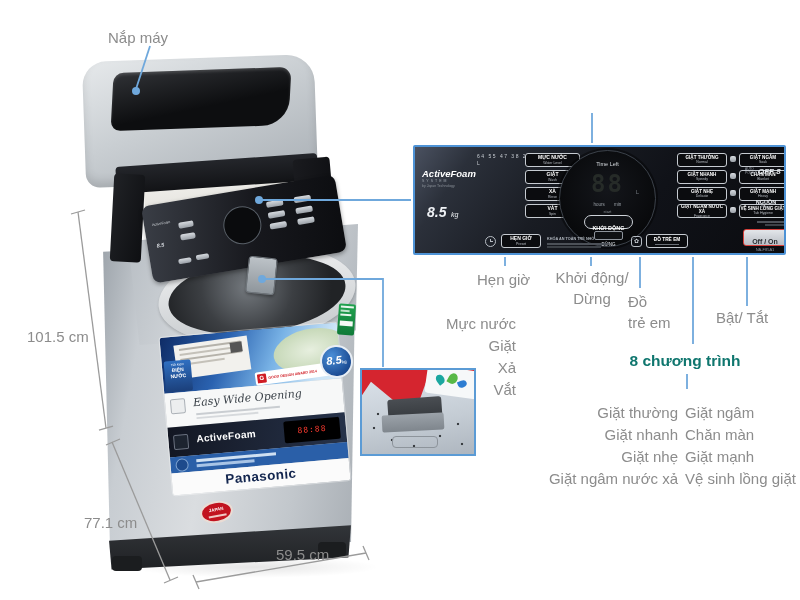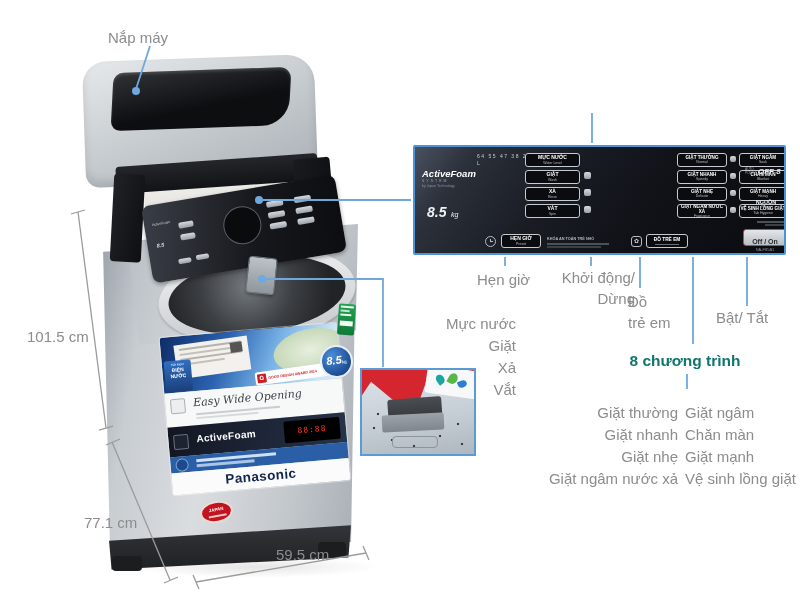--- a/index.html
+++ b/index.html
@@ -190,20 +190,37 @@
       <div class="en">Rinse</div>
     </div>
     <div class="pbtn" style="left:110px;top:57px;width:55px;height:14px;">
       <div class="vi">VẮT</div>
       <div class="en">Spin</div>
     </div>
     <div class="chip" style="left:169px;top:25px;width:7px;height:7px;"></div>
     <div class="chip" style="left:169px;top:42px;width:7px;height:7px;"></div>
     <div class="chip" style="left:169px;top:59px;width:7px;height:7px;"></div>
 
+    <div class="abs" style="left:144px;top:3px;width:97px;height:97px;border-radius:50%;border:1px solid #3a4048;box-sizing:border-box;
+                background:radial-gradient(circle at 50% 40%,#14161b,#08090b 72%);box-shadow:0 0 0 2px rgba(0,0,0,.4);">
+      <div style="position:absolute;top:10px;width:100%;text-align:center;color:#d5d9de;font-size:5.5px;">Time Left</div>
+      <div style="position:absolute;top:19px;width:100%;text-align:center;color:#262b28;
+                  font-family:'DejaVu Sans Mono',monospace;font-weight:bold;font-size:24px;letter-spacing:2px;">88</div>
+      <div style="position:absolute;right:16px;top:38px;color:#6d737a;font-size:6px;">L</div>
+      <div style="position:absolute;top:51px;width:100%;text-align:center;color:#9aa0a7;font-size:4.5px;word-spacing:8px;">hours  min</div>
+      <div style="position:absolute;top:58px;width:100%;text-align:center;color:#8a9097;font-size:4px;">start</div>
+      <div style="position:absolute;left:24px;top:64px;width:49px;height:14px;border-radius:8px;border:1.5px solid #cdd2d8;
+                  background:#101216;box-sizing:border-box;text-align:center;">
+        <span style="color:#fff;font-weight:bold;font-size:5.5px;line-height:11px;">KHỞI ĐỘNG</span>
+      </div>
+      <div style="position:absolute;left:34px;top:80px;width:29px;height:9px;border:1px solid #8d939b;border-radius:2px;
+                  background:#0e1013;box-sizing:border-box;text-align:center;">
+        <span style="color:#dfe3e8;font-size:4.5px;line-height:7px;">DỪNG</span>
+      </div>
+    </div>
 
     <div class="pbtn prog" style="left:262px;top:6px;width:50px;height:14px;">
       <div class="vi">GIẶT THƯỜNG</div>
       <div class="en">Normal</div>
     </div>
     <div class="pbtn prog" style="left:262px;top:23px;width:50px;height:14px;">
       <div class="vi">GIẶT NHANH</div>
       <div class="en">Speedy</div>
     </div>
     <div class="pbtn prog" style="left:262px;top:40px;width:50px;height:14px;">
@@ -328,21 +345,21 @@
     </g>
     <g fill="#6fa8dc">
       <circle cx="136" cy="91" r="4"></circle>
       <circle cx="259" cy="200" r="4"></circle>
       <circle cx="262" cy="279" r="4"></circle>
     </g>
   </svg>
 
   <div class="lbl" style="left:108px;top:27px;">Nắp máy</div>
   <div class="lbl" style="left:477px;top:269px;">Hẹn giờ</div>
-  <div class="lbl" style="left:549px;top:267px;width:86px;text-align:right;">
+  <div class="lbl" style="left:549px;top:267px;width:86px;text-align:center;">
     <div>Khởi động/</div>
     <div>Dừng</div>
   </div>
   <div class="lbl" style="left:628px;top:291px;">
     <div>Đồ</div>
     <div>trẻ em</div>
   </div>
   <div class="lbl" style="left:716px;top:307px;">Bật/ Tắt</div>
 
   <div class="lbl" style="left:420px;top:313px;width:96px;text-align:right;line-height:22px;">

